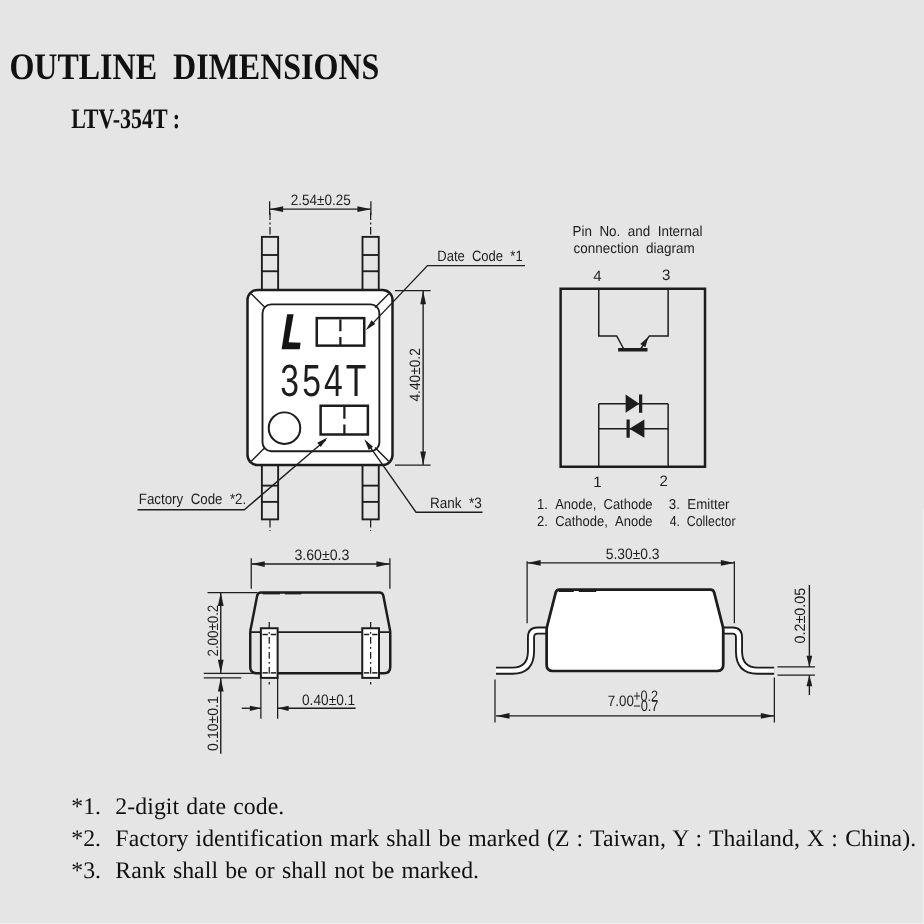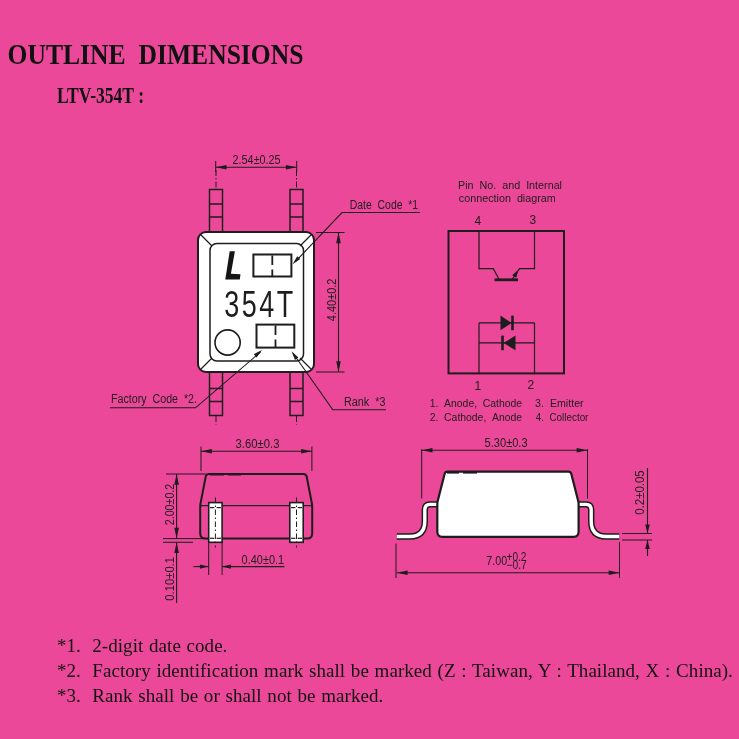--- a/index.html
+++ b/index.html
@@ -1,16 +1,16 @@
 <!DOCTYPE html>
 <html><head>
 <meta charset="utf-8">
 <style>
   html,body{margin:0;padding:0;background:#ffffff;}
-  .page{position:relative;width:739px;height:739px;background:#ec4899;overflow:hidden;}
+  .page{position:relative;width:739px;height:739px;background:#e5e5e5;overflow:hidden;}
   svg{position:absolute;left:0;top:0;}
   text{fill:#1d1d1d;}
   .lab{font-family:"Liberation Sans",sans-serif;font-size:12px;fill:#1d1d1d;}
   .lab2{font-family:"Liberation Sans",sans-serif;font-size:11.5px;fill:#1d1d1d;}
   .ser{font-family:"Liberation Serif",serif;fill:#111;}
 </style>
 </head>
 <body>
 <div class="page">
 <svg width="739" height="739" viewBox="0 0 739 739">

